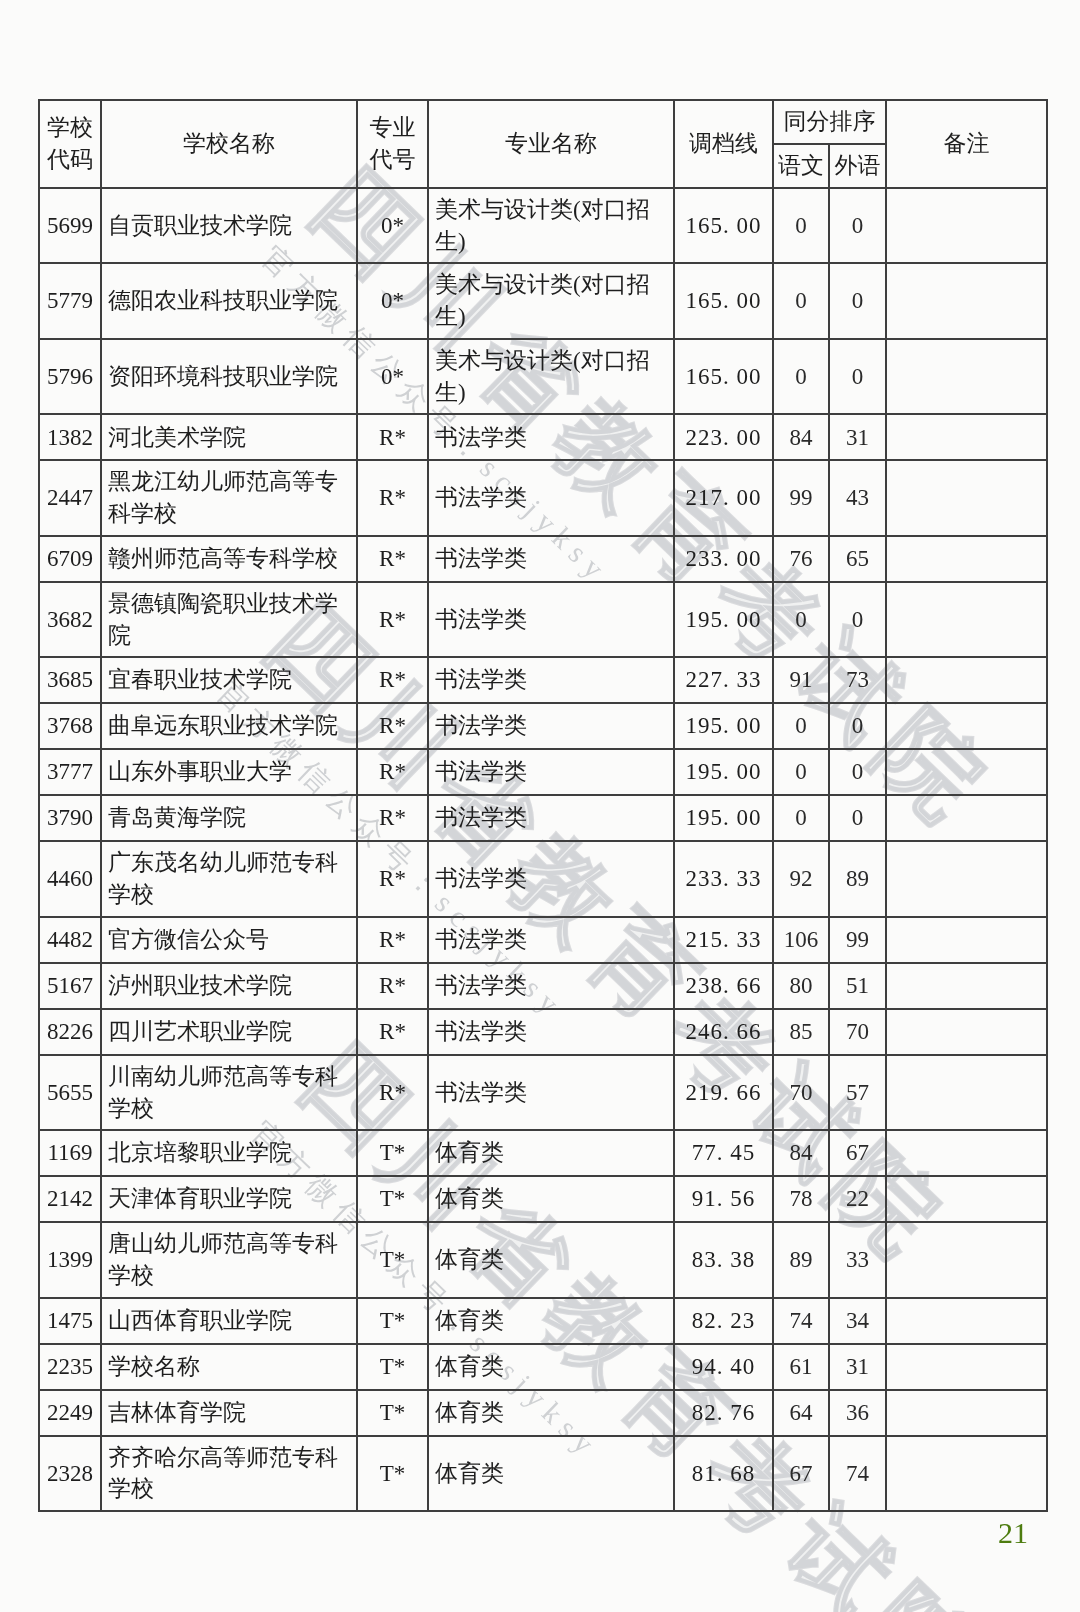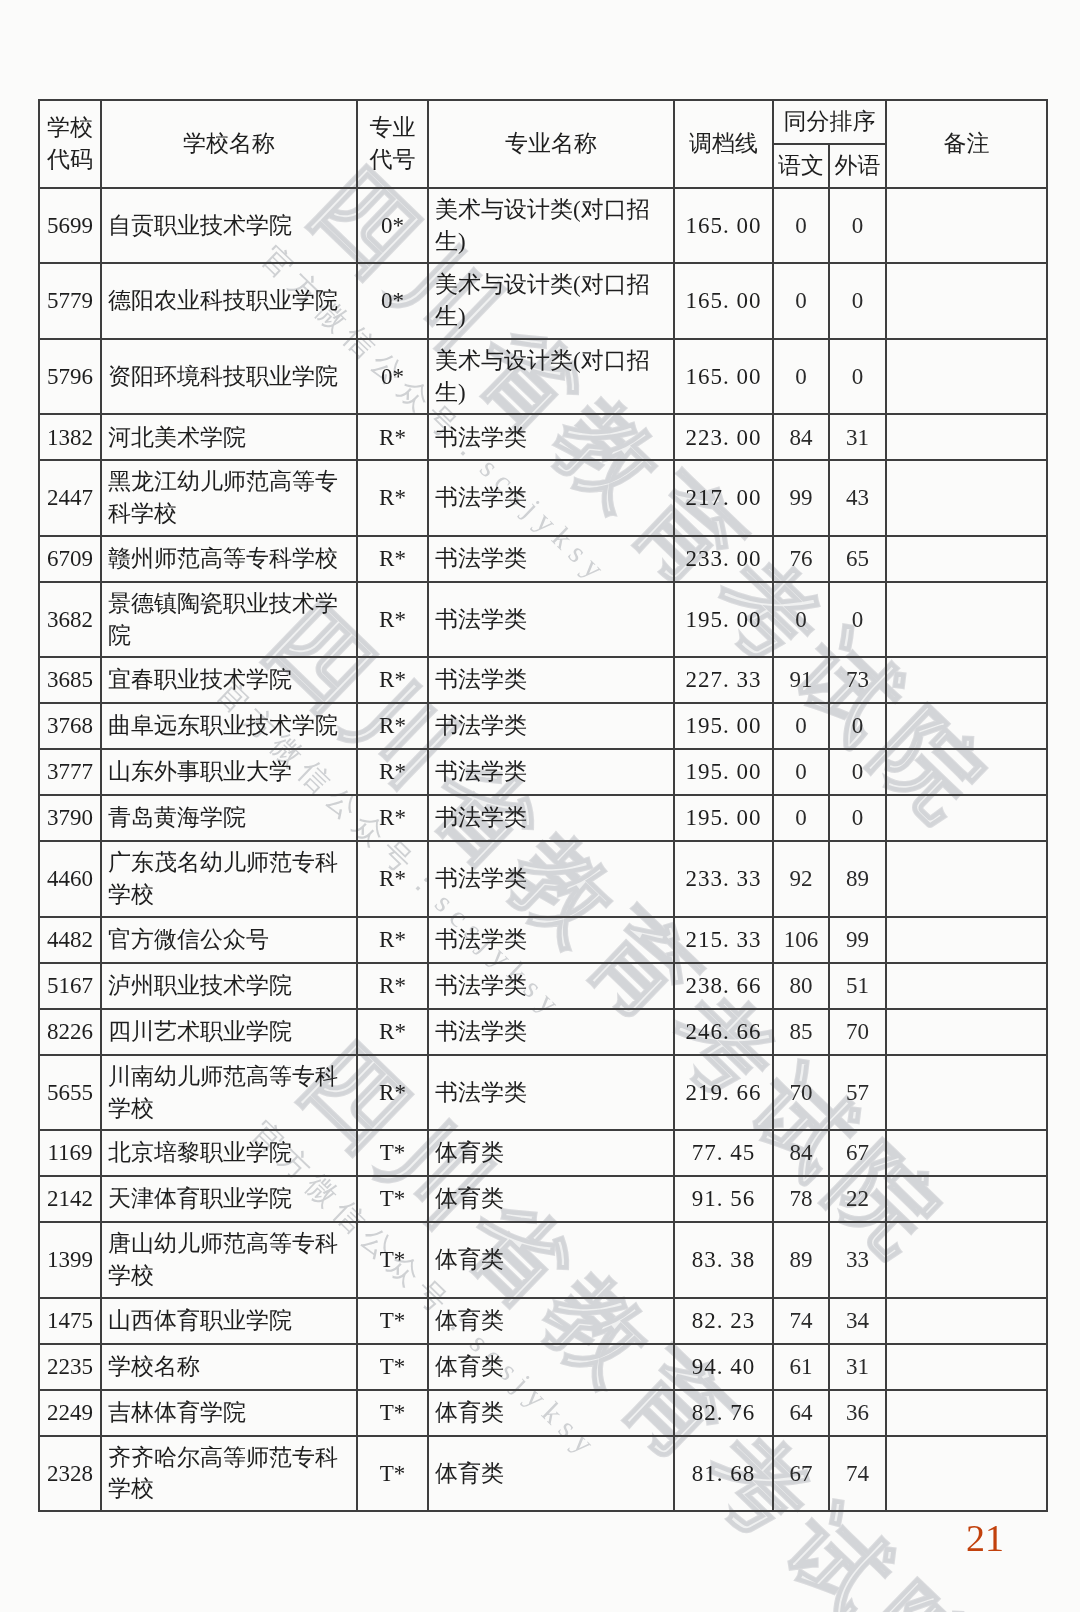--- a/index.html
+++ b/index.html
@@ -63,23 +63,23 @@
   }
   .pre{white-space:pre-line;}
   tbody tr{height:46px;}
   td.c{text-align:center;}
   td.score{font-weight:normal;letter-spacing:1px;}
   td.num{color:#2a2a2a;}
   td.left{text-align:left;padding-left:6px;}
   
   .page-number{
     position:absolute;
-    left:966px;top:1516px;
-    font-size:38px;
-    color:#c2410c;
+    left:998px;top:1516px;
+    font-size:30px;
+    color:#4d7c0f;
     z-index:1;
   }
 </style>
 </head>
 <body>
 
 <div class="wm wm1">
   <div class="wm-big">四川省教育考试院</div>
   <div class="wm-small">官方微信公众号：scsjyksy</div>
 </div>

